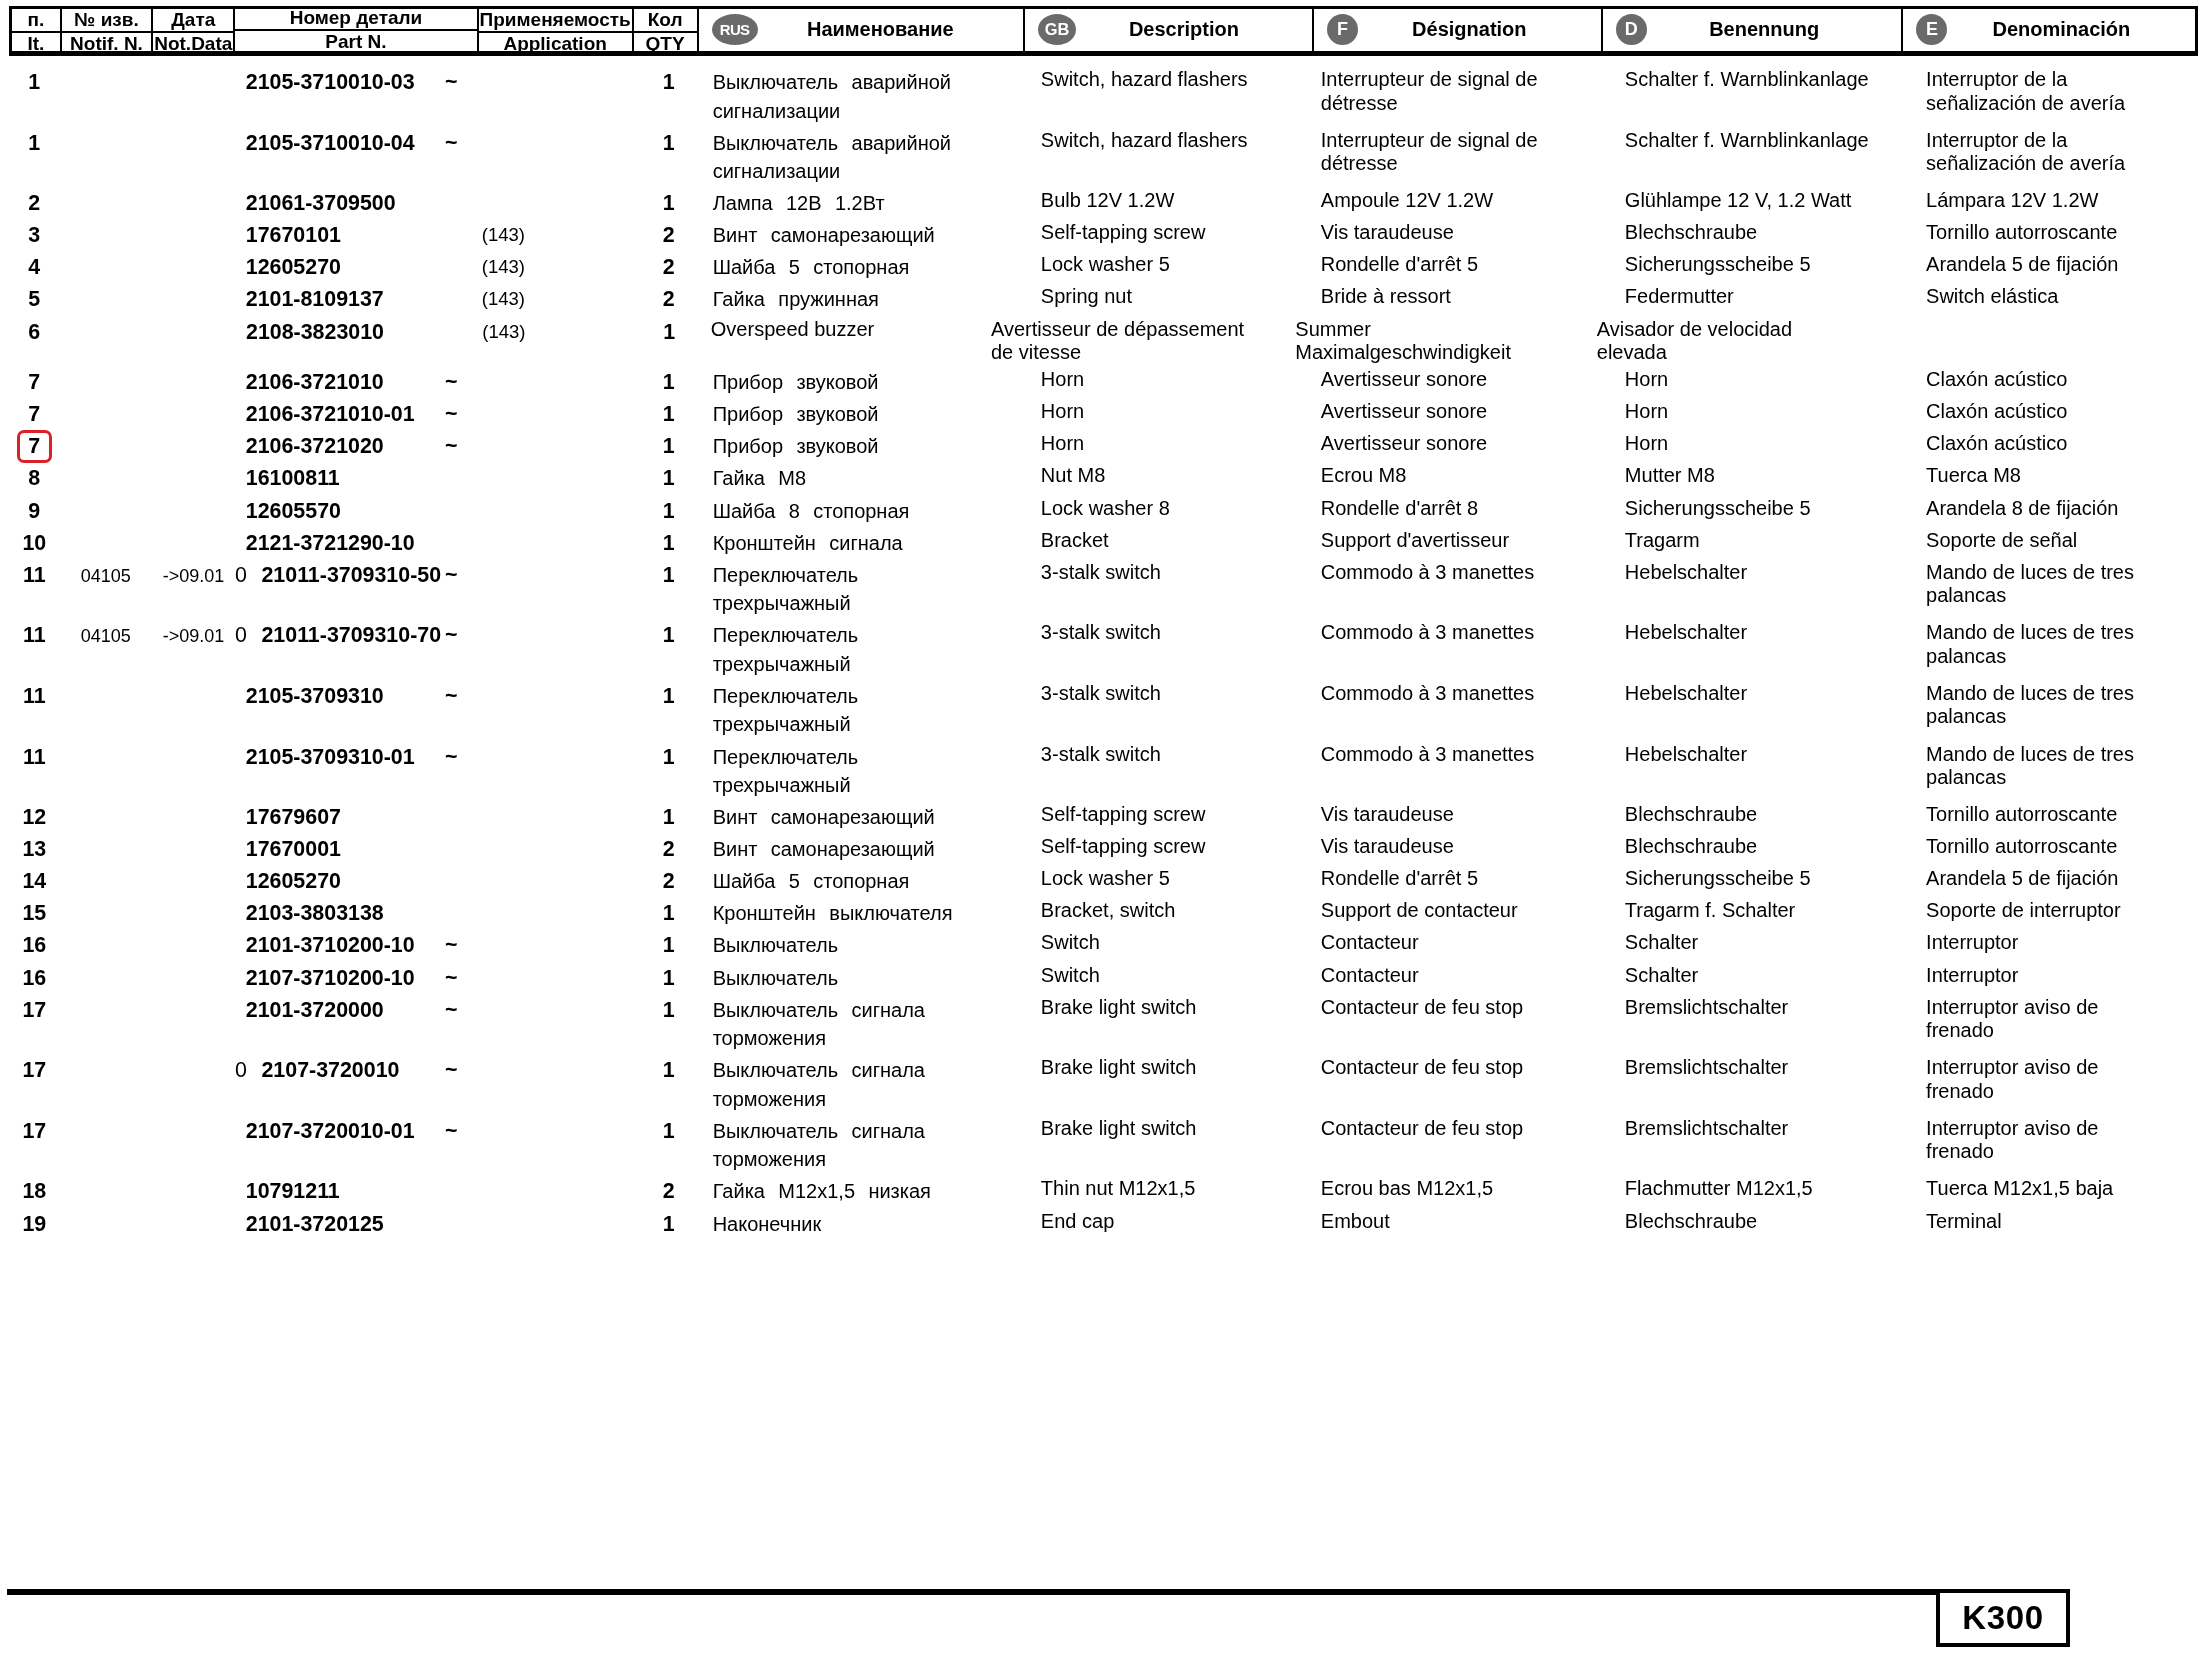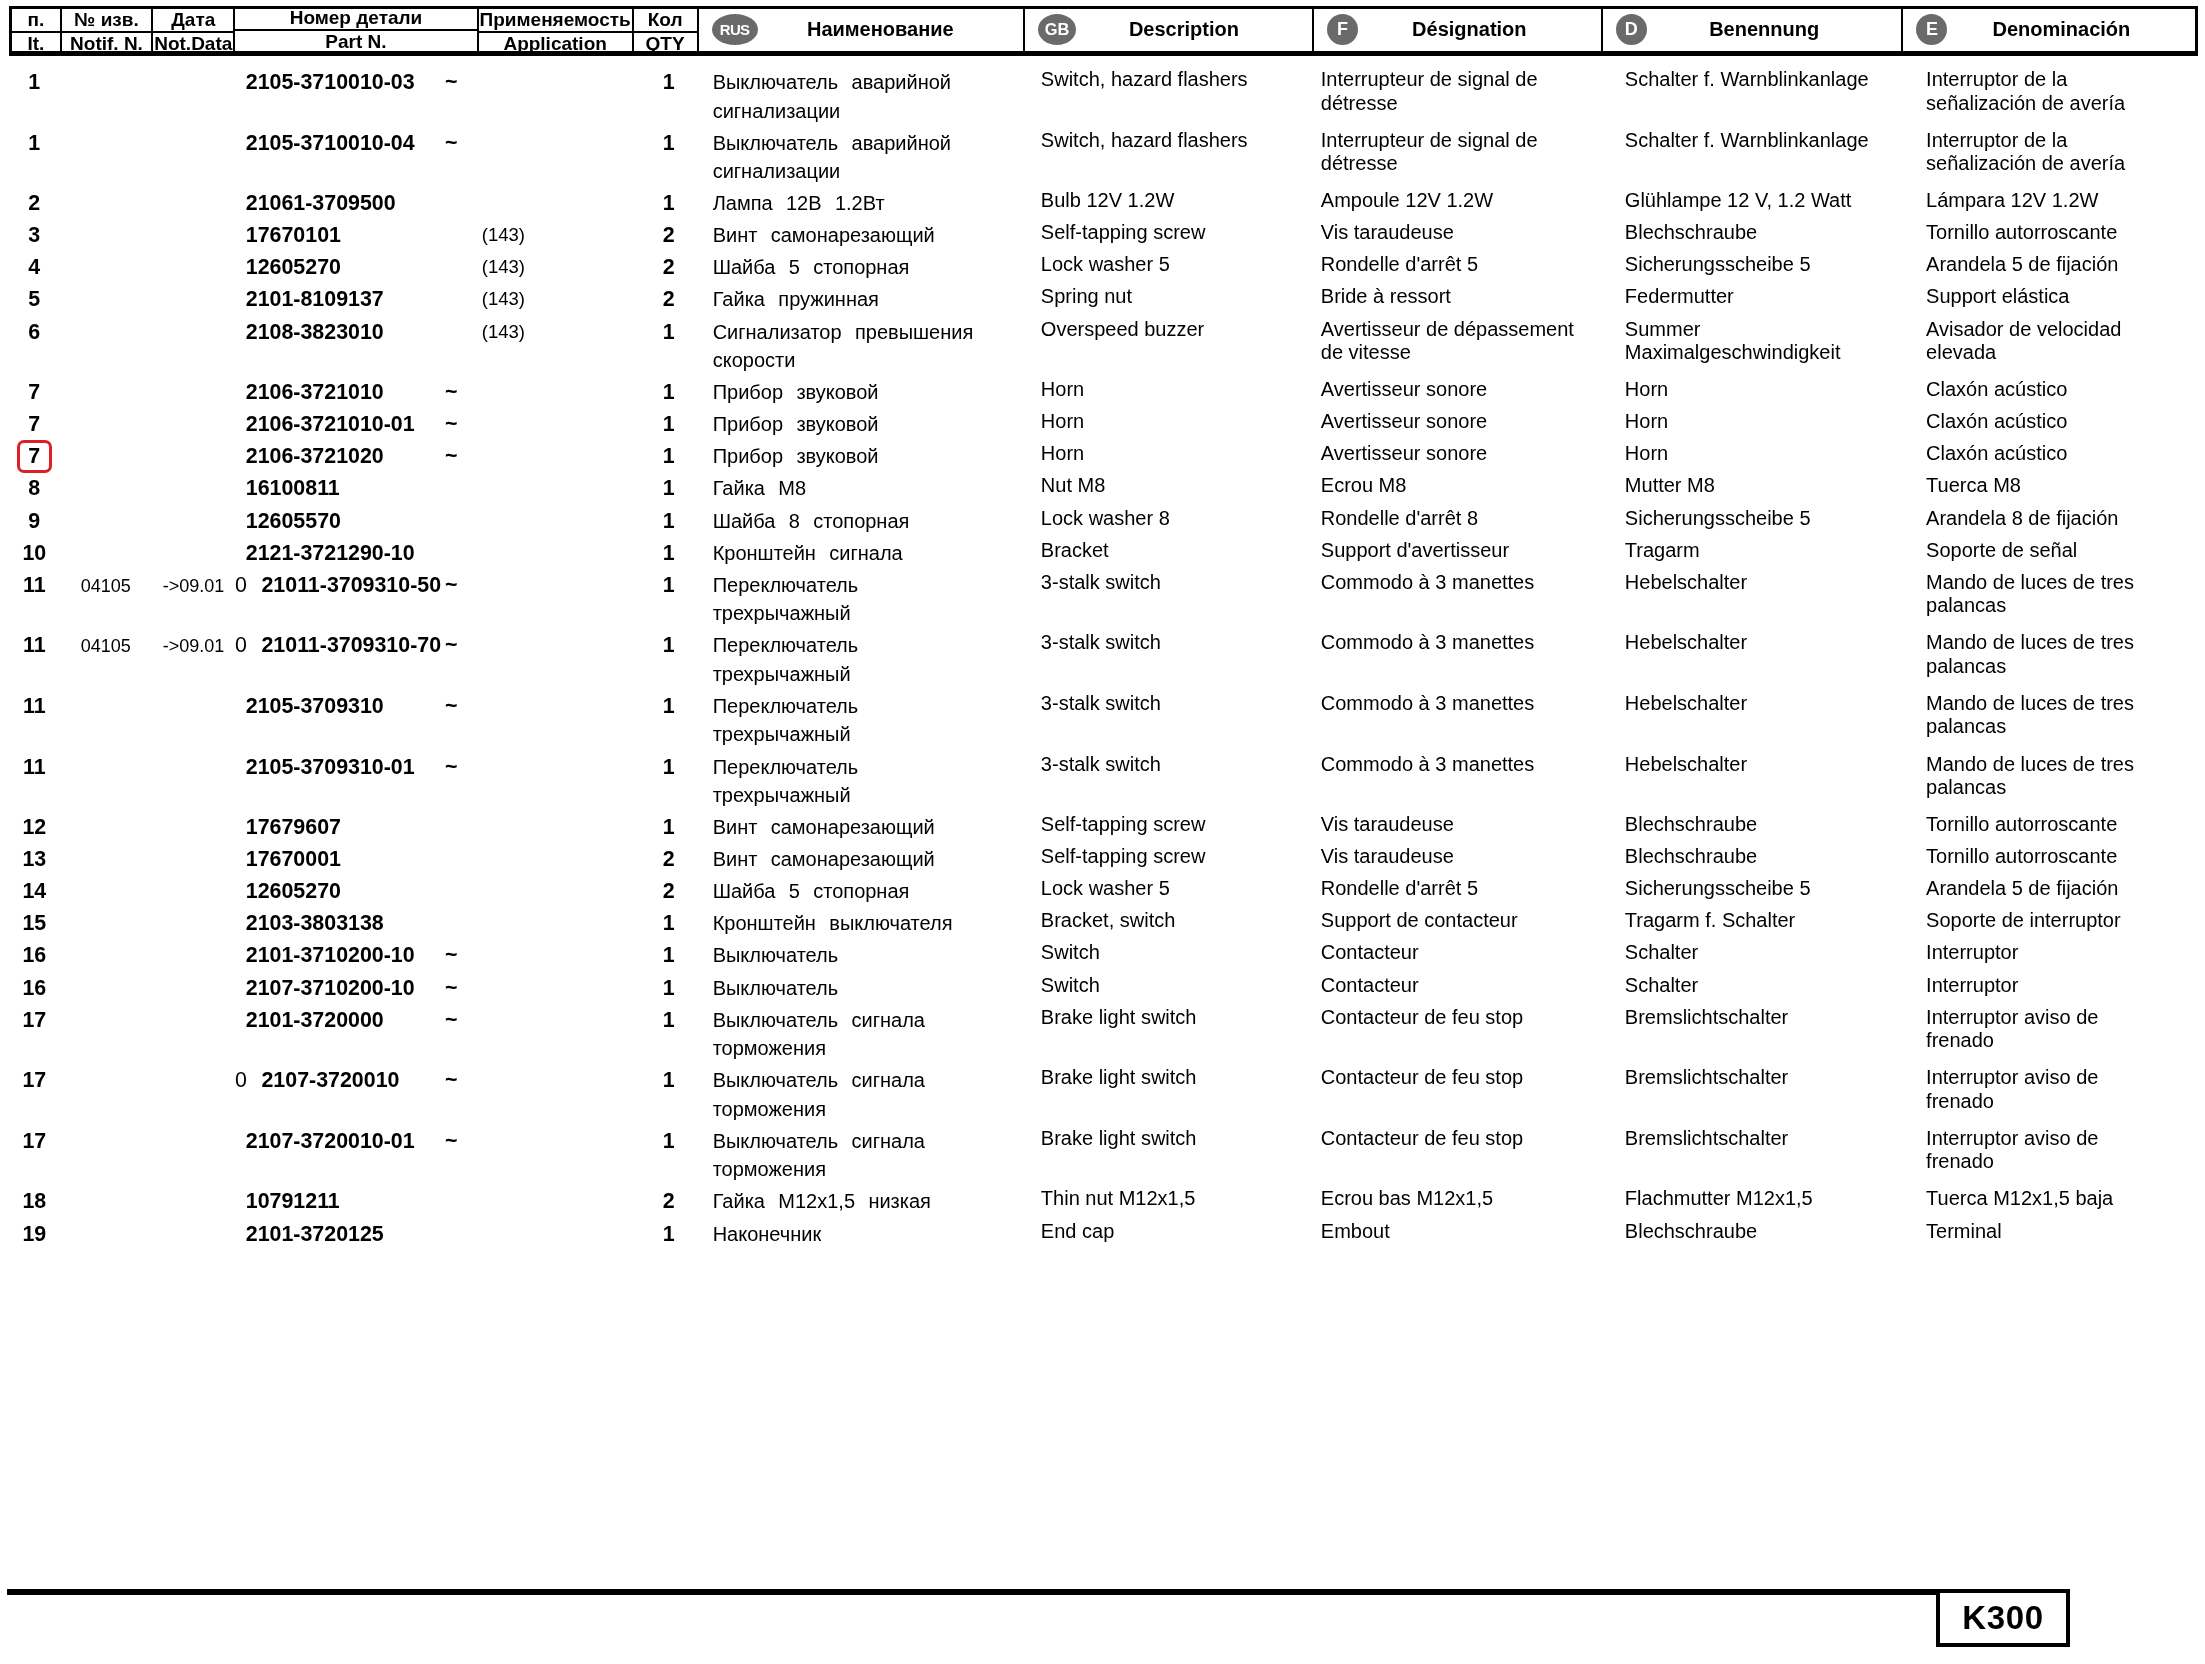--- a/index.html
+++ b/index.html
@@ -202,34 +202,33 @@
         <span class="zero"></span>
         <span class="part-num">2101-8109137</span>
         <span class="tilde"></span>
       </div>
       <div class="cell c-app">(143)</div>
       <div class="cell c-qty">2</div>
       <div class="cell c-rus">Гайка пружинная</div>
       <div class="cell c-gb">Spring nut</div>
       <div class="cell c-f">Bride à ressort</div>
       <div class="cell c-d">Federmutter</div>
-      <div class="cell c-e">Support elástica</div>
+      <div class="cell c-e">Switch elástica</div>
     </div>
       <div class="row">
       <div class="cell c-item"><span class="itv">6</span></div>
       <div class="cell c-notif"></div>
       <div class="cell c-date"></div>
       <div class="cell c-part">
         <span class="zero"></span>
         <span class="part-num">2108-3823010</span>
         <span class="tilde"></span>
       </div>
       <div class="cell c-app">(143)</div>
       <div class="cell c-qty">1</div>
-      <div class="cell c-rus">Сигнализатор превышения скорости</div>
       <div class="cell c-gb">Overspeed buzzer</div>
       <div class="cell c-f">Avertisseur de dépassement de vitesse</div>
       <div class="cell c-d">Summer Maximalgeschwindigkeit</div>
       <div class="cell c-e">Avisador de velocidad elevada</div>
     </div>
       <div class="row">
       <div class="cell c-item"><span class="itv">7</span></div>
       <div class="cell c-notif"></div>
       <div class="cell c-date"></div>
       <div class="cell c-part">

